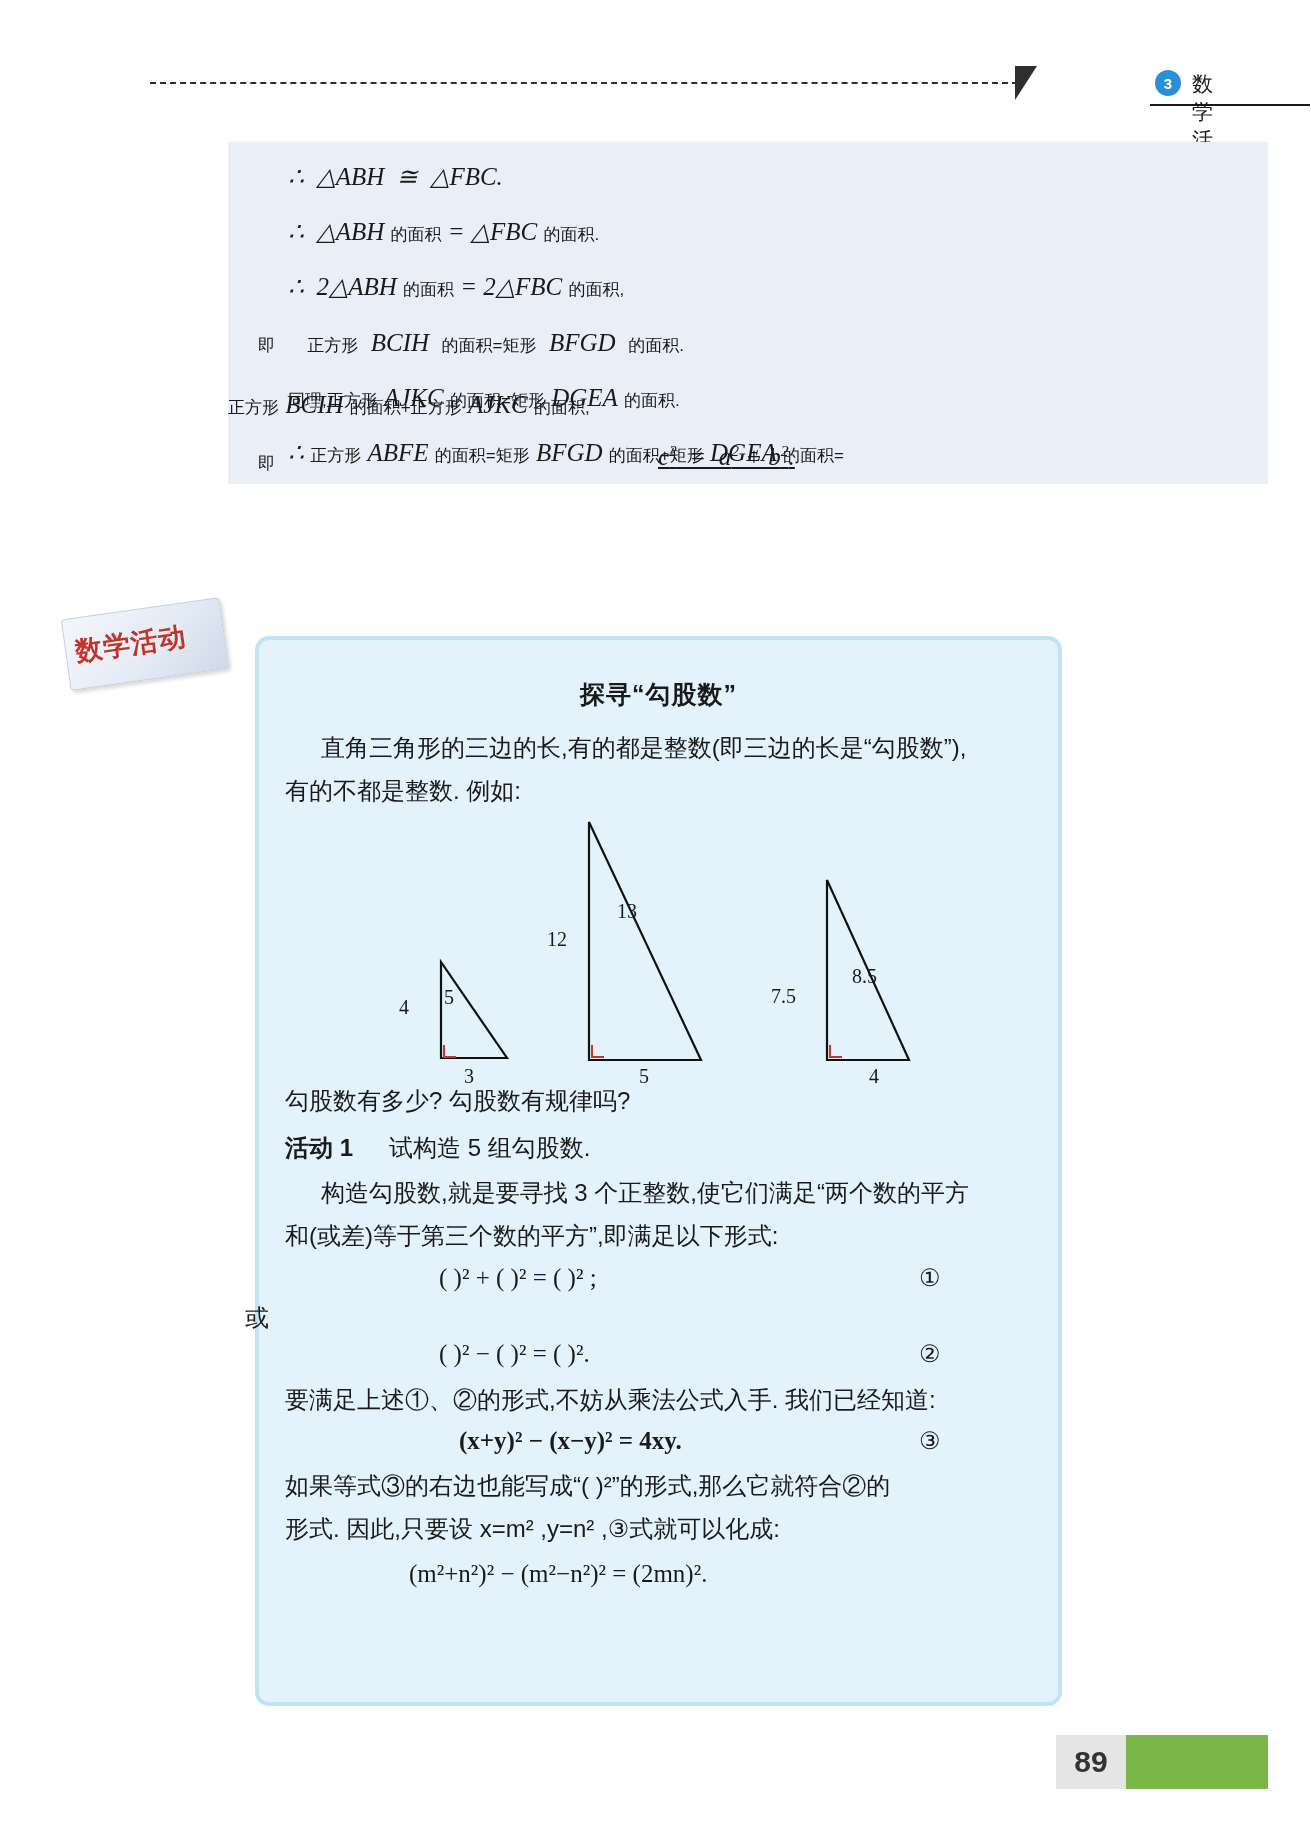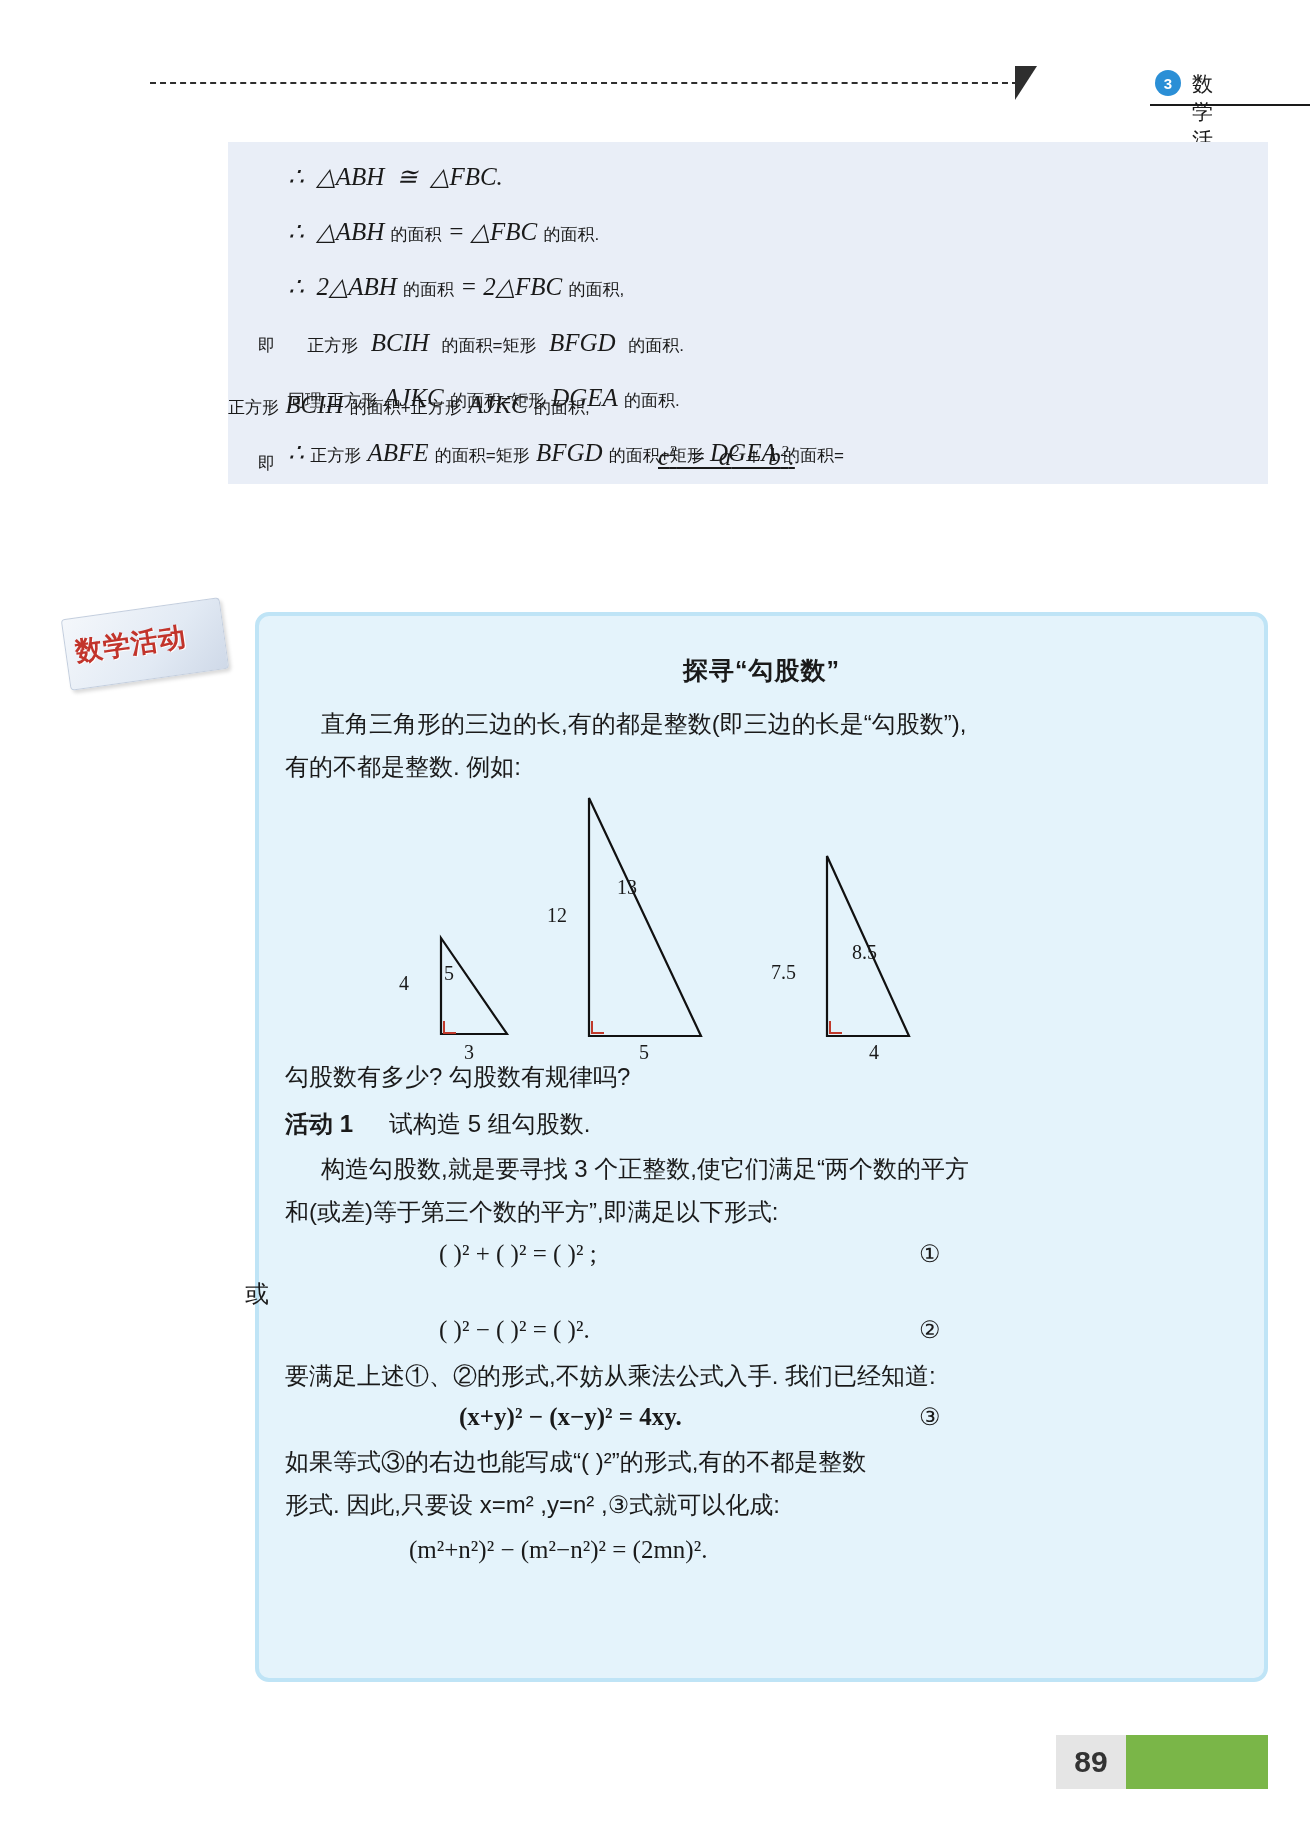--- a/index.html
+++ b/index.html
@@ -101,22 +101,22 @@
   .p2 { left: 60px;  top: 75px; }
   .p3 { left: 60px;  top: 130px; }
   .p4 { left: 0px;   top: 186px; }
   .p5 { left: 60px;  top: 241px; }
   .p6 { left: 60px;  top: 296px; }
 
   
   .activity-box {
     position: absolute;
     left: 255px;
-    top: 612px;
-    width: 1013px;
+    top: 636px;
+    width: 807px;
     height: 1070px;
     background: #e4f3fb;
     border: 4px solid #bfe4f6;
     border-radius: 14px;
     box-sizing: border-box;
   }
   .activity-tag {
     position: absolute;
     left: 65px;
     top: 608px;
@@ -323,21 +323,21 @@
     <div class="body-line" style="left:-14px; top:662px;">或</div>
 
     <div class="math-line" style="left:180px; top:700px;">(      )² − (      )² = (      )².</div>
     <div class="num-mark" style="left:660px; top:700px;">②</div>
 
     <div class="body-line" style="left:26px; top:744px;">要满足上述①、②的形式,不妨从乘法公式入手. 我们已经知道:</div>
 
     <div class="math-line" style="left:200px; top:787px;font-weight:bold;">(x+y)² − (x−y)² = 4xy.</div>
     <div class="num-mark" style="left:660px; top:787px;">③</div>
 
-    <div class="body-line" style="left:26px; top:830px;">如果等式③的右边也能写成“(      )²”的形式,有的不都是整数</div>
+    <div class="body-line" style="left:26px; top:830px;">如果等式③的右边也能写成“(      )²”的形式,那么它就符合②的</div>
     <div class="body-line" style="left:26px; top:873px;">形式. 因此,只要设 x=m² ,y=n² ,③式就可以化成:</div>
 
     <div class="math-line" style="left:150px; top:920px;">(m²+n²)² − (m²−n²)² = (2mn)².</div>
   </div>
 
   <div class="footer-bar"></div>
   <div class="footer-num">89</div>
 
 </div>
 

